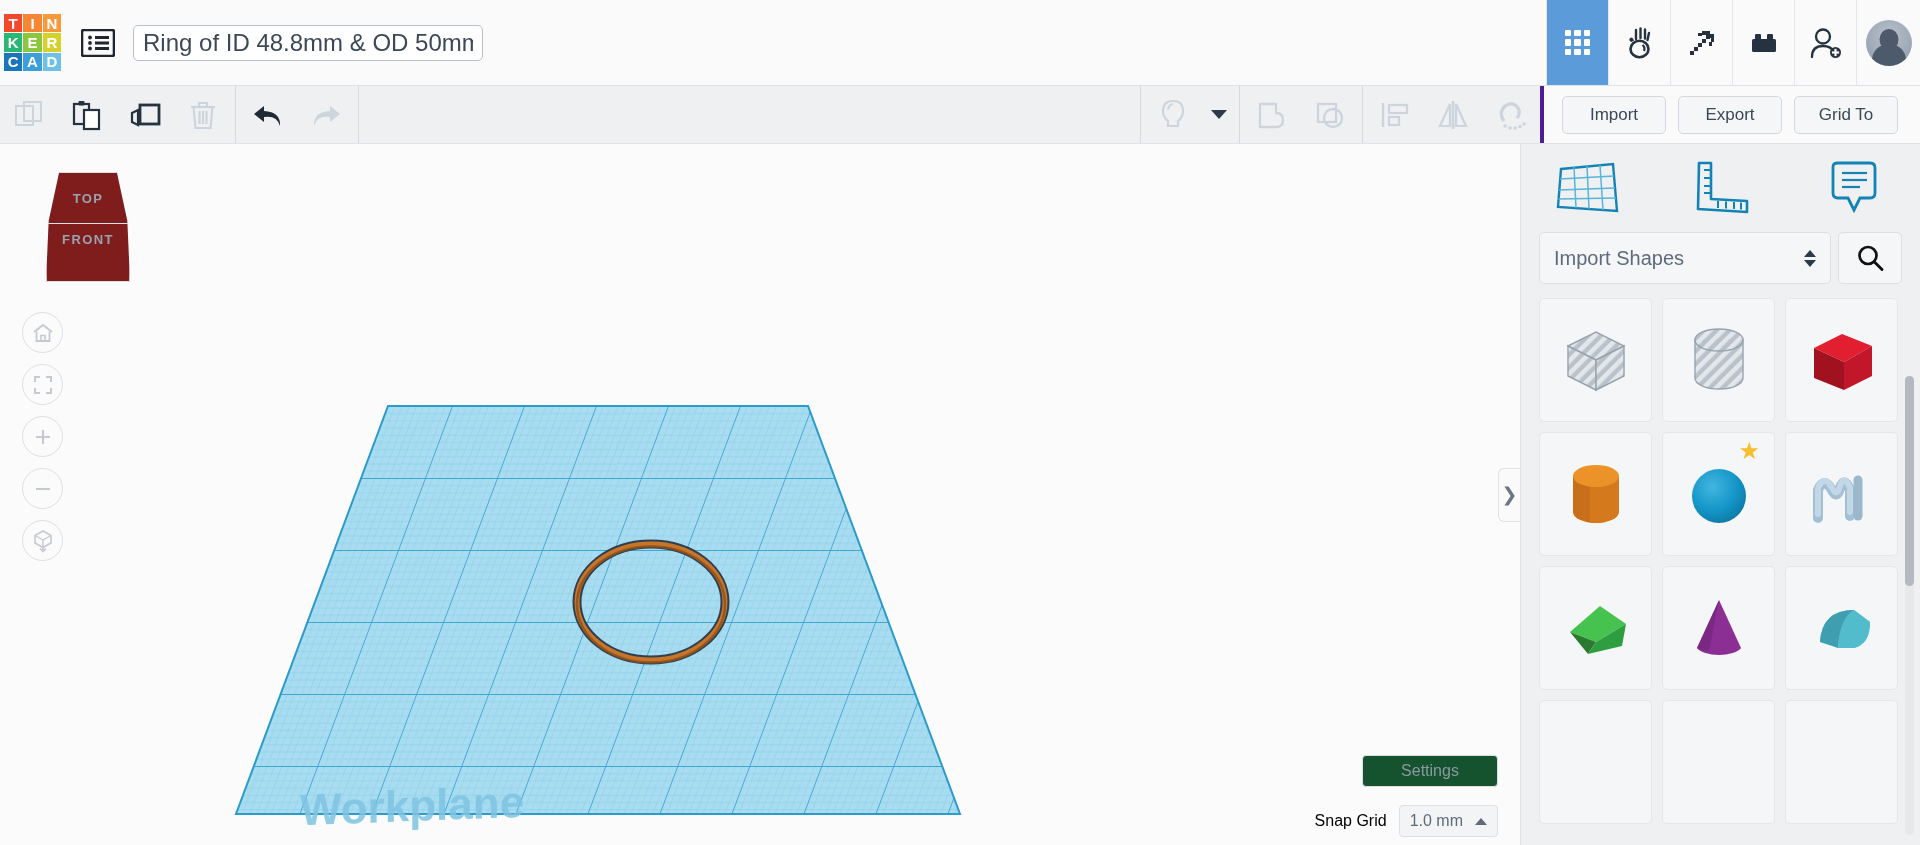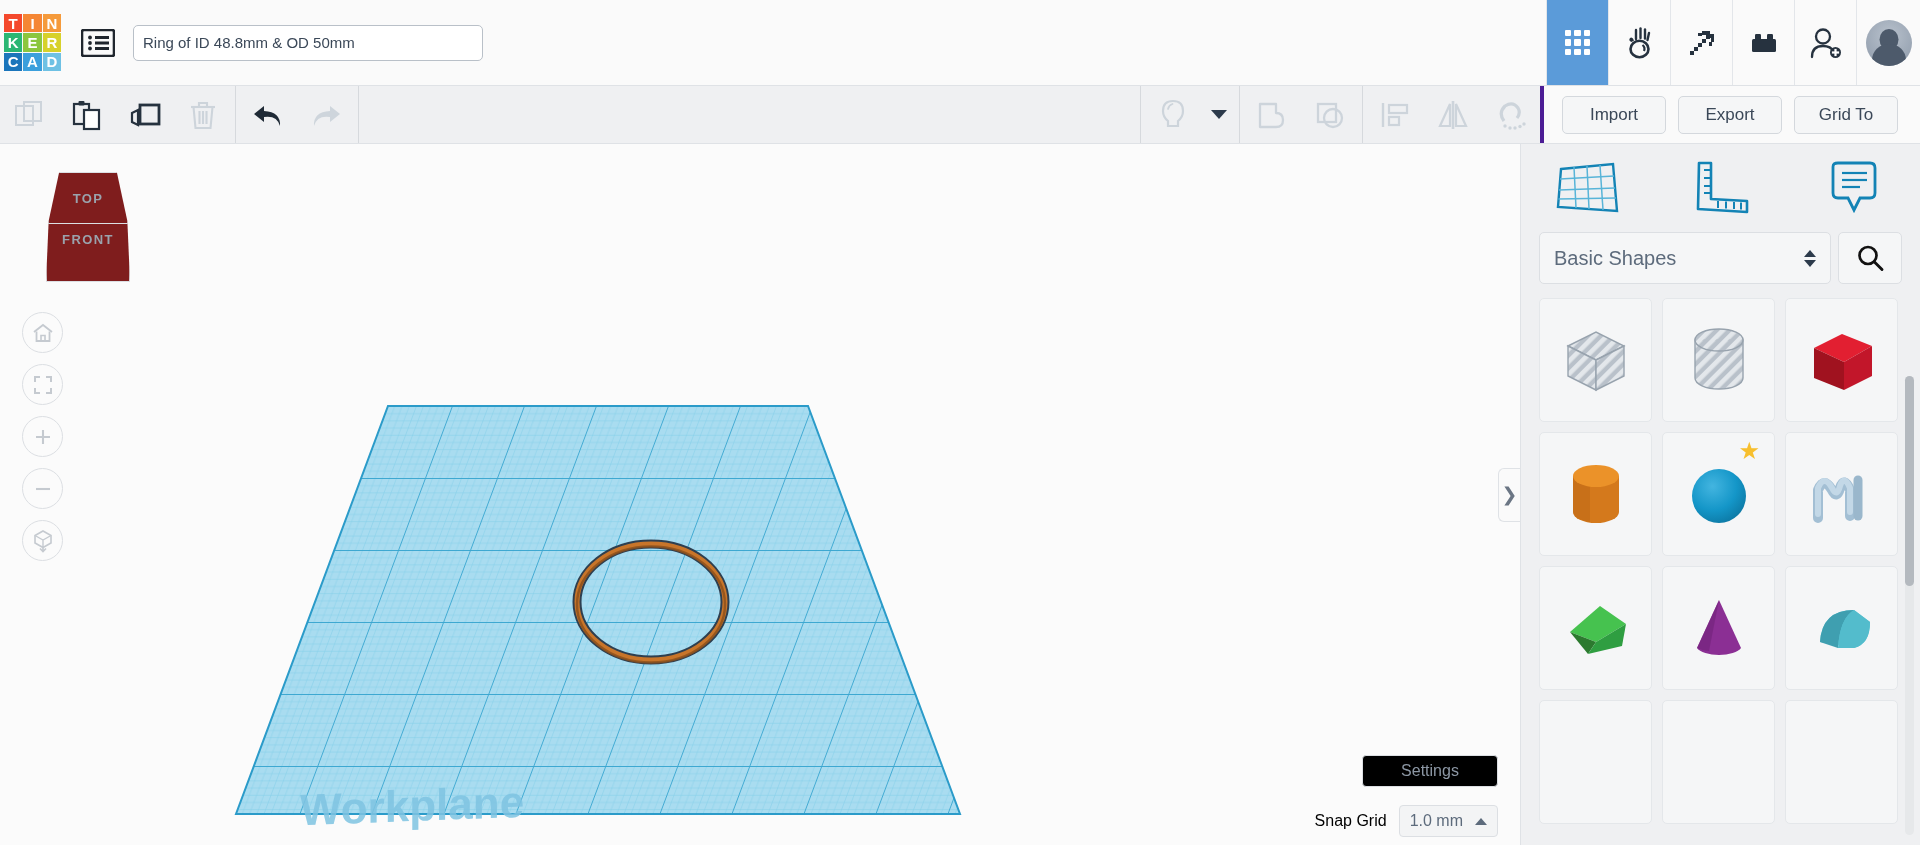--- a/index.html
+++ b/index.html
@@ -38,21 +38,21 @@
     width: 42px; height: 42px; margin-left: 16px;
     display: flex; align-items: center; justify-content: center;
     cursor: pointer;
   }
   .title-wrap { margin-left: 14px; }
   .title-input {
     width: 350px; height: 36px;
     border: 1px solid #b9c0c8;
     border-radius: 5px;
     padding: 0 9px;
-    font-size: 15px;
+    font-size: 24px;
     font-family: "Liberation Sans", sans-serif;
     color: #3b4858;
     background: #fff;
     outline: none;
   }
   .topbar-right {
     position: absolute; right: 0; top: 0; bottom: 0;
     display: flex; align-items: stretch;
   }
   .tr-btn {
@@ -145,21 +145,21 @@
   .wp-label {
     position:absolute; left: 300px; bottom: 14px;
     font-size: 44px; font-weight: bold; color: #7fc4e2;
     font-family: "Liberation Sans", sans-serif;
     transform: skewY(-2.2deg);
     opacity: .85;
   }
   .settings-btn {
     position: absolute; right: 22px; bottom: 58px;
     height: 32px; width: 136px;
-    background: #000000; border: 1px solid #dcdfe3; border-radius: 4px;
+    background: #14532d; border: 1px solid #dcdfe3; border-radius: 4px;
     font-size: 16px; color:#8c97a4; cursor: pointer;
     font-family: "Liberation Sans", sans-serif;
   }
   .snapbar { position: absolute; right: 22px; bottom: 8px; display:flex; align-items:center; gap:12px; }
   .snap-label { font-size: 16px; color:#000000; }
   .snap-select {
     height: 32px; padding: 0 10px; min-width: 94px;
     background: #f3f4f5; border: 1px solid #dcdfe3; border-radius: 4px;
     font-size: 16px; color:#5d6b7c; display:flex; align-items:center; gap: 12px;
     cursor:pointer; font-family: "Liberation Sans", sans-serif;
@@ -585,21 +585,21 @@
               <path d="M17 14 L42 14"></path>
                 <path d="M17 21 L42 21"></path>
                 <path d="M17 28 L35 28"></path>
             </g>
           </svg>
         </div>
       </div>
 
       <div class="rp-search-row">
         <div class="select-box">
-          <span>Basic Shapes</span>
+          <span>Import Shapes</span>
           <span class="spin">
               <i class="u"></i>
               <i class="d"></i>
             </span>
         </div>
         <div class="search-box">
           <svg width="30" height="30" viewBox="0 0 30 30">
             <circle cx="13" cy="12.5" r="8.5" fill="none" stroke="#111" stroke-width="2.7"></circle>
             <path d="M19.2 18.8 L27 26.5" stroke="#111" stroke-width="2.9" stroke-linecap="round"></path>
           </svg>

